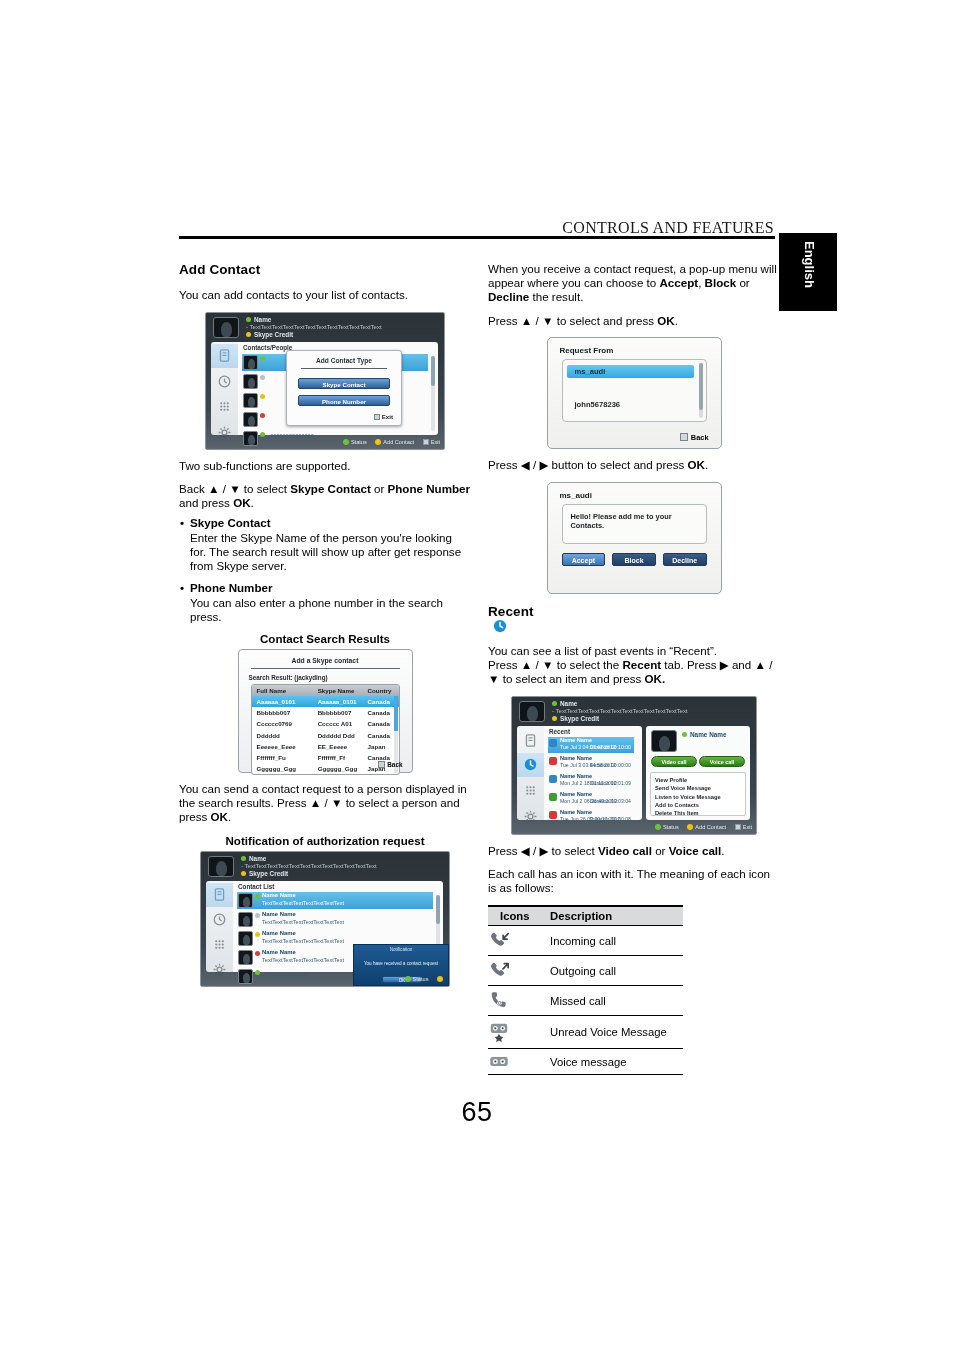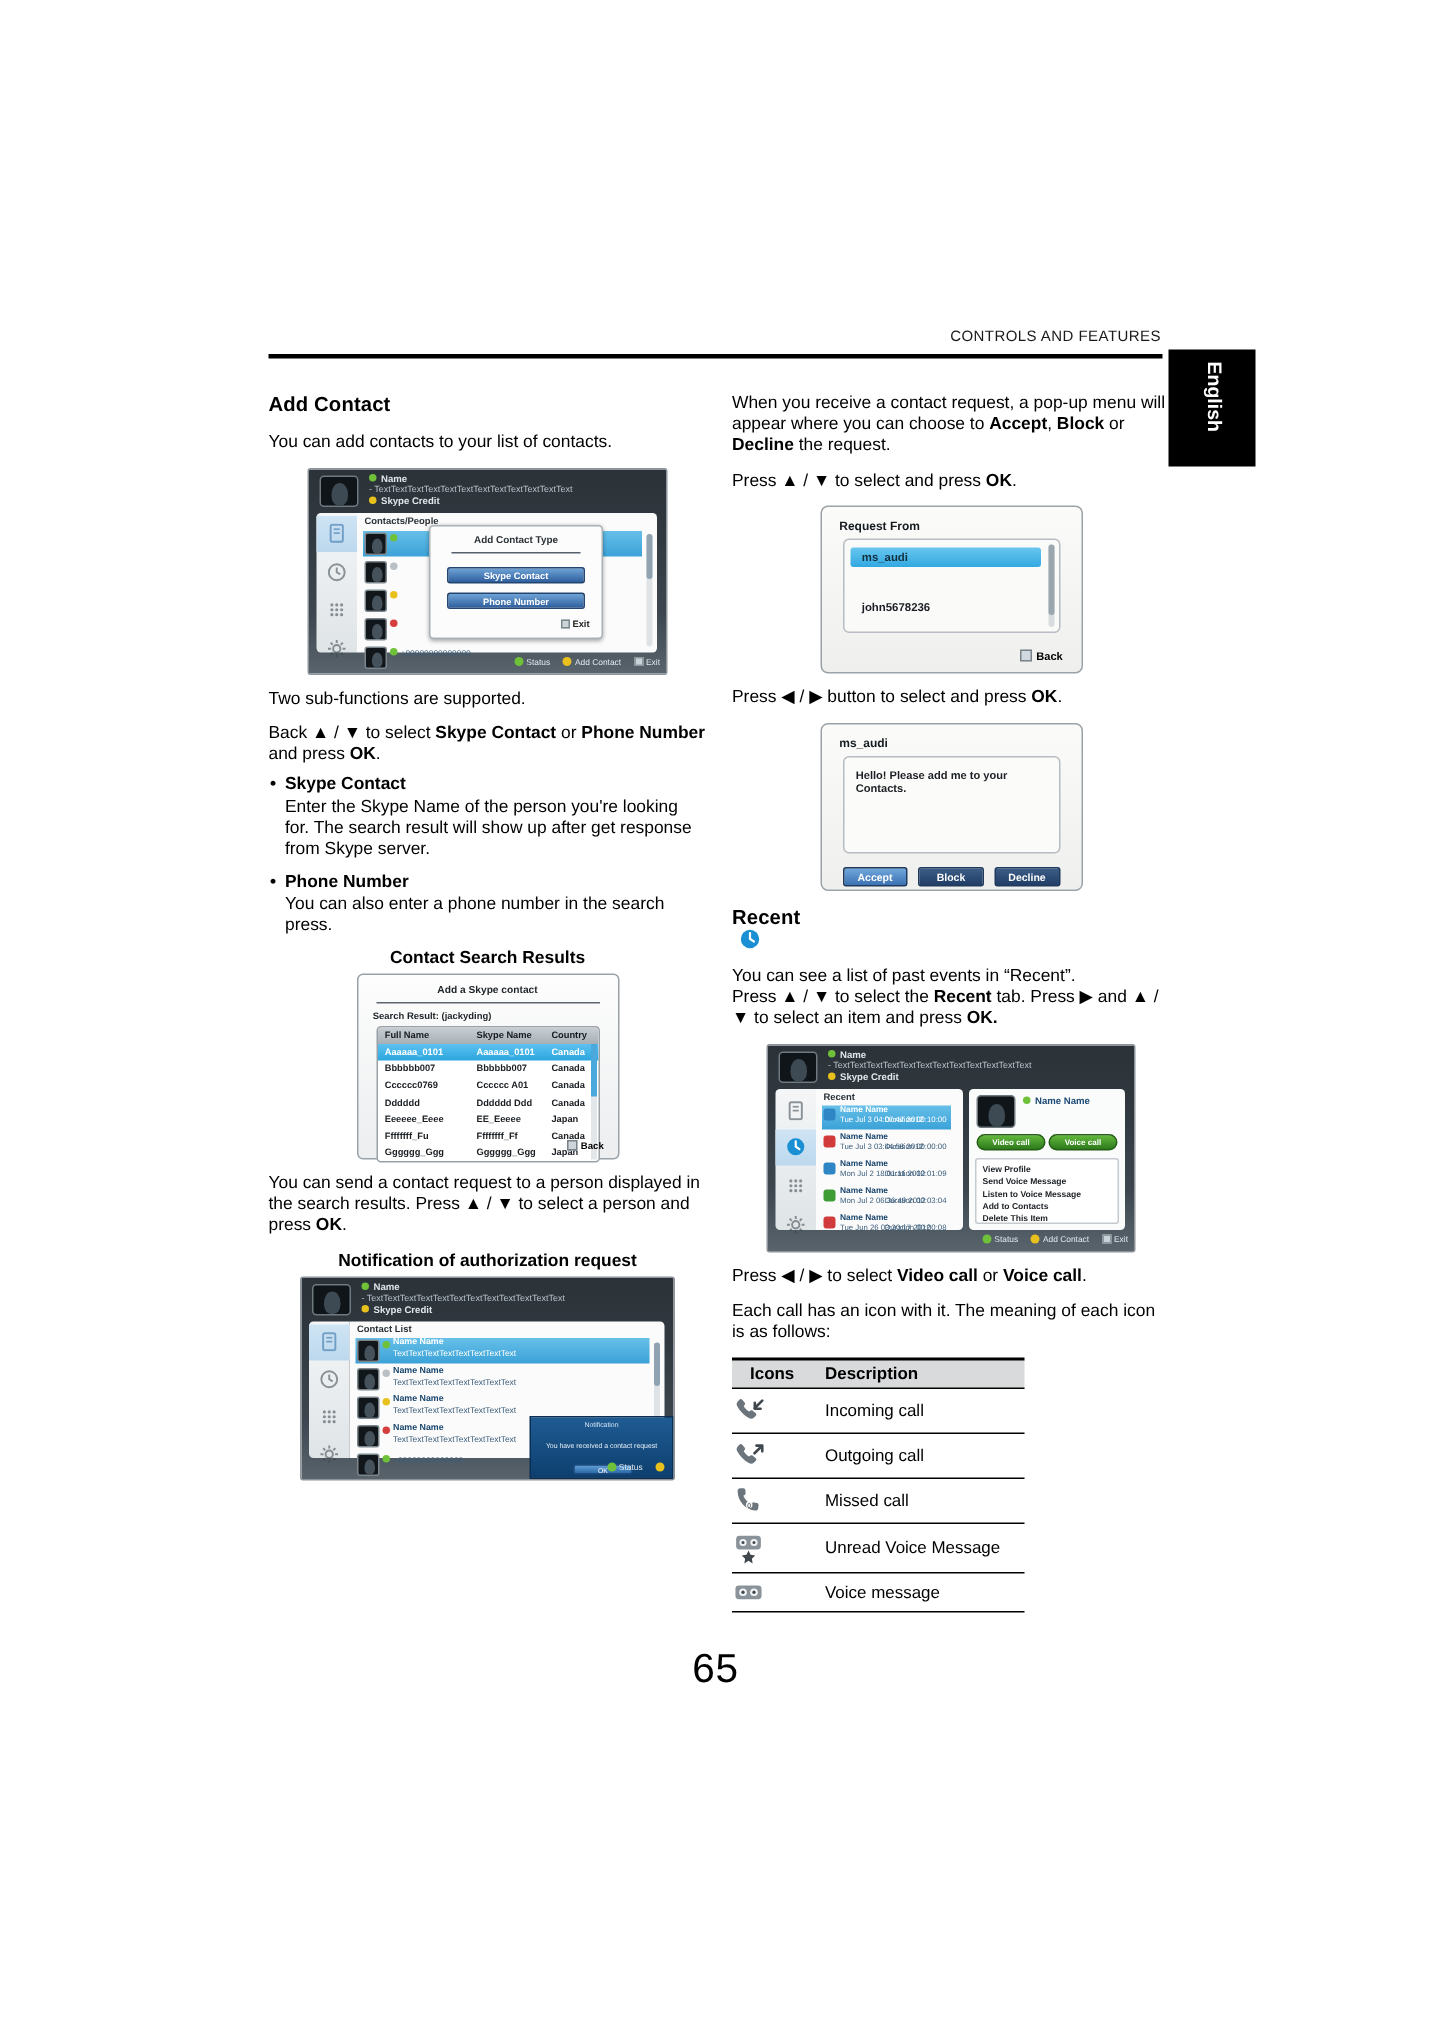--- a/index.html
+++ b/index.html
@@ -7,22 +7,23 @@
   body {
     width: 954px; height: 1350px;
     background: #ffffff;
     font-family: "Liberation Sans", sans-serif;
     color: #000;
     position: relative;
     overflow: hidden;
   }
   #running-head {
     position:absolute; right:180px; top:219px;
-    font-size:10px; letter-spacing:.3px; color:#1a1a1a;
+    font-size:16px; letter-spacing:.3px; color:#1a1a1a;
     white-space:nowrap;
+    font-family:Liberation Serif, serif;
   }
   #head-rule {
     position:absolute; left:179px; top:236px; width:596px; height:2.5px;
     background:#000;
   }
   #lang-tab {
     position:absolute; left:779px; top:233px; width:58px; height:78px;
     background:#000;
   }
   #lang-tab span {
@@ -544,41 +545,41 @@
     <div class="statusbar">
       <i class="sb-green"></i><span>Status</span>
       <i class="sb-yellow"></i>
     </div>
   </div>
 
 </div>
 
 <div class="col" id="col-right">
 
-  <p class="body"><span>When you receive a contact request, a pop-up menu will appear where you can choose to </span><span class="b">Accept</span><span>, </span><span class="b">Block</span><span> or </span><span class="b">Decline</span><span> the request.</span></p>
+  <p class="body"><span>When you receive a contact request, a pop-up menu will appear where you can choose to </span><span class="b">Accept</span><span>, </span><span class="b">Block</span><span> or </span><span class="b">Decline</span><span> the result.</span></p>
 
   <p class="body"><span>Press ▲ / ▼ to select and press </span><span class="b">OK</span><span>.</span></p>
 
   <div class="dlg" style="width:175px;height:112px;margin:2px auto 9px auto;">
     <div class="dlg-title"><span>Request From</span></div>
     <div class="dlg-list" style="height:63px;padding:5px 4px 0 4px;">
       <div class="dlg-opt sel" style="margin:0 8px 4px 0;">ms_audi</div>
       <div class="dlg-opt">john5678236</div>
       <div class="dlg-scroll">
           <b></b>
         </div>
     </div>
     <div class="dlg-back"><b></b>Back</div>
   </div>
 
   <p class="body"><span>Press ◀ / ▶ button to select and press </span><span class="b">OK</span><span>.</span></p>
 
   <div class="dlg" style="width:175px;height:112px;margin:2px auto 10px auto;padding-bottom:8px;">
     <div class="dlg-title">ms_audi</div>
-    <div class="msgbox" style="height:65px;">Hello! Please add me to your Contacts.</div>
+    <div class="msgbox" style="height:40px;">Hello! Please add me to your Contacts.</div>
     <div class="dlg-btns">
       <div class="dlg-btn primary">Accept</div>
       <div class="dlg-btn dark">Block</div>
       <div class="dlg-btn dark">Decline</div>
     </div>
   </div>
 
   <h2 class="sec">
     <span>Recent</span>
     <svg class="inline-icon" width="14" height="14" viewBox="0 0 16 16">

